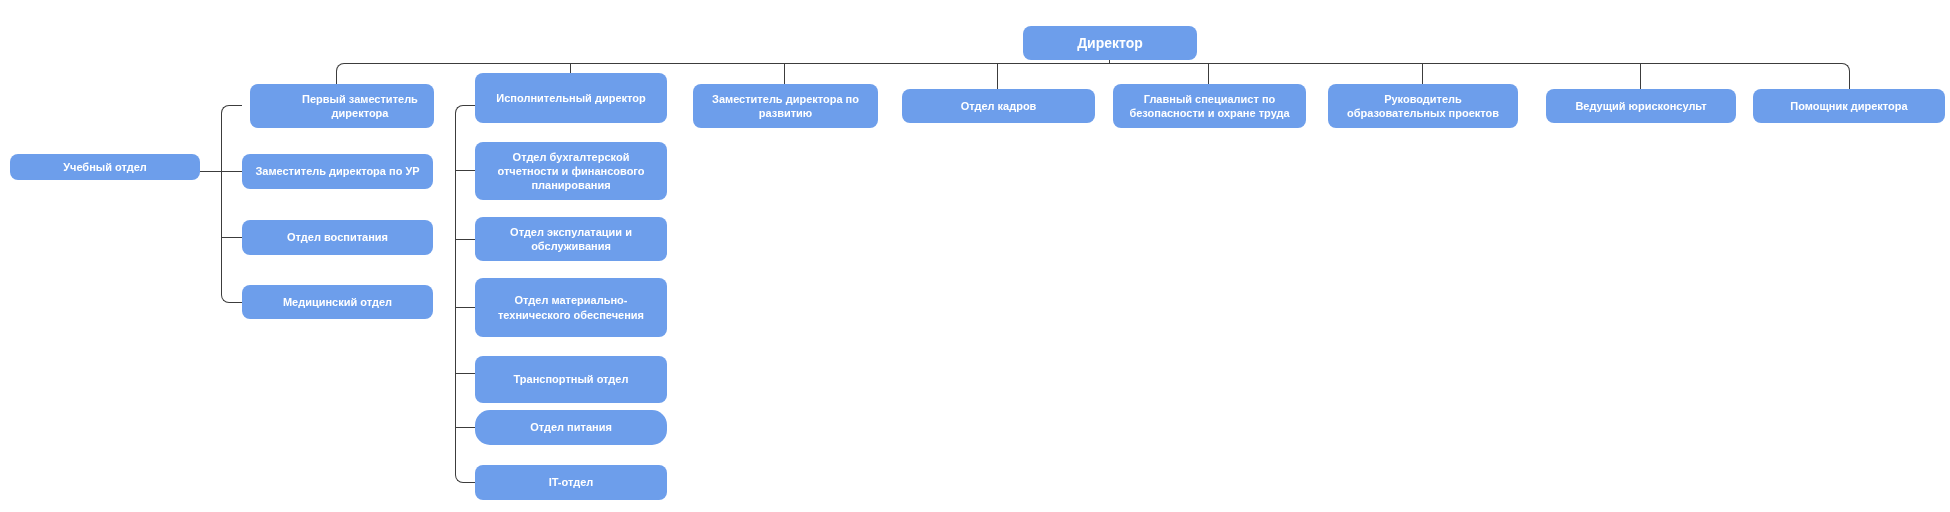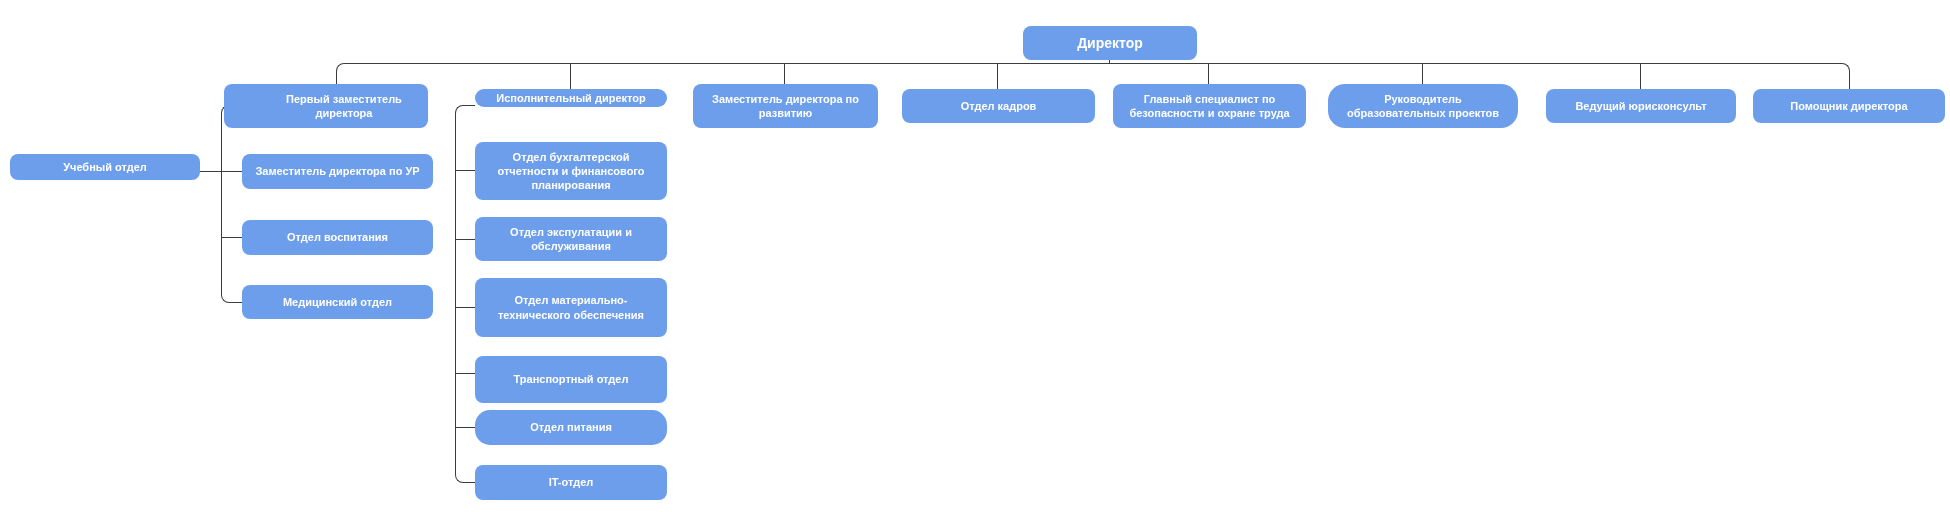--- a/index.html
+++ b/index.html
@@ -15,26 +15,26 @@
     position:absolute; z-index:2;
     background:var(--node-fill,#6d9eeb);
     color:var(--node-text,#ffffff);
     font-weight:bold; font-size:11px; line-height:1.3;
     display:flex; align-items:center; justify-content:center;
     text-align:center; border-radius:8px; padding:3px 8px;
   }
   .node.root { font-size:14px; }
 
   .n-root  { left:1023px; top:26px;   width:174px; height:34px; }
-  .n-l2-1  { left:224px;  top:84px;  width:204px; height:44px;padding-left:44px; }
-  .n-l2-2  { left:475px;  top:89px;  width:192px; height:18px;border-radius:17px; }
+  .n-l2-1  { left:250px;  top:84px;  width:184px; height:44px;padding-left:44px; }
+  .n-l2-2  { left:475px;  top:73px;  width:192px; height:50px; }
   .n-l2-3  { left:693px;  top:84px;  width:185px; height:44px; }
   .n-l2-4  { left:902px;  top:89px;  width:193px; height:34px; }
   .n-l2-5  { left:1113px; top:84px;  width:193px; height:44px; }
-  .n-l2-6  { left:1328px; top:84px;  width:190px; height:44px;border-radius:17px; }
+  .n-l2-6  { left:1328px; top:84px;  width:190px; height:44px; }
   .n-l2-7  { left:1546px; top:89px;  width:190px; height:34px; }
   .n-l2-8  { left:1753px; top:89px;  width:192px; height:34px; }
   .n-ucheb { left:10px;   top:154px; width:190px; height:26px; }
   .n-fd-1  { left:242px;  top:154px; width:191px; height:35px; }
   .n-fd-2  { left:242px;  top:220px; width:191px; height:35px; }
   .n-fd-3  { left:242px;  top:285px; width:191px; height:34px; }
   .n-ex-1  { left:475px;  top:142px; width:192px; height:58px; }
   .n-ex-2  { left:475px;  top:217px; width:192px; height:44px; }
   .n-ex-3  { left:475px;  top:278px; width:192px; height:59px;text-align:center; }
   .n-ex-4  { left:475px;  top:356px; width:192px; height:47px; }

